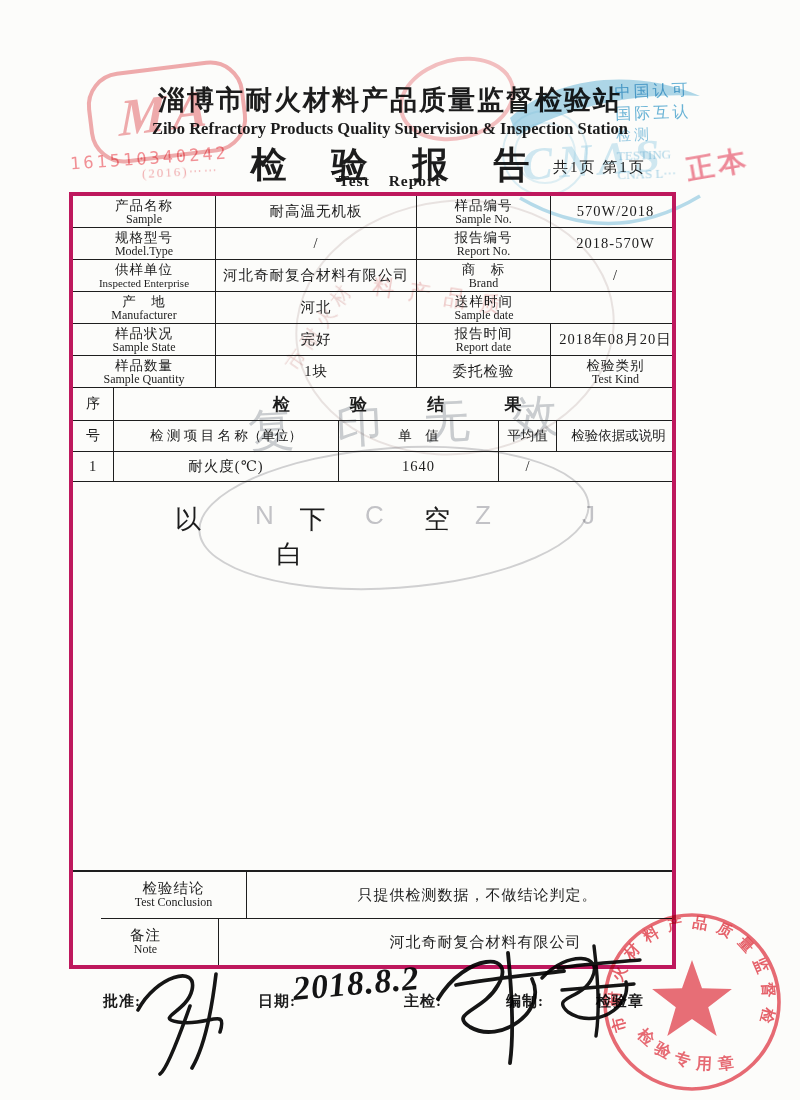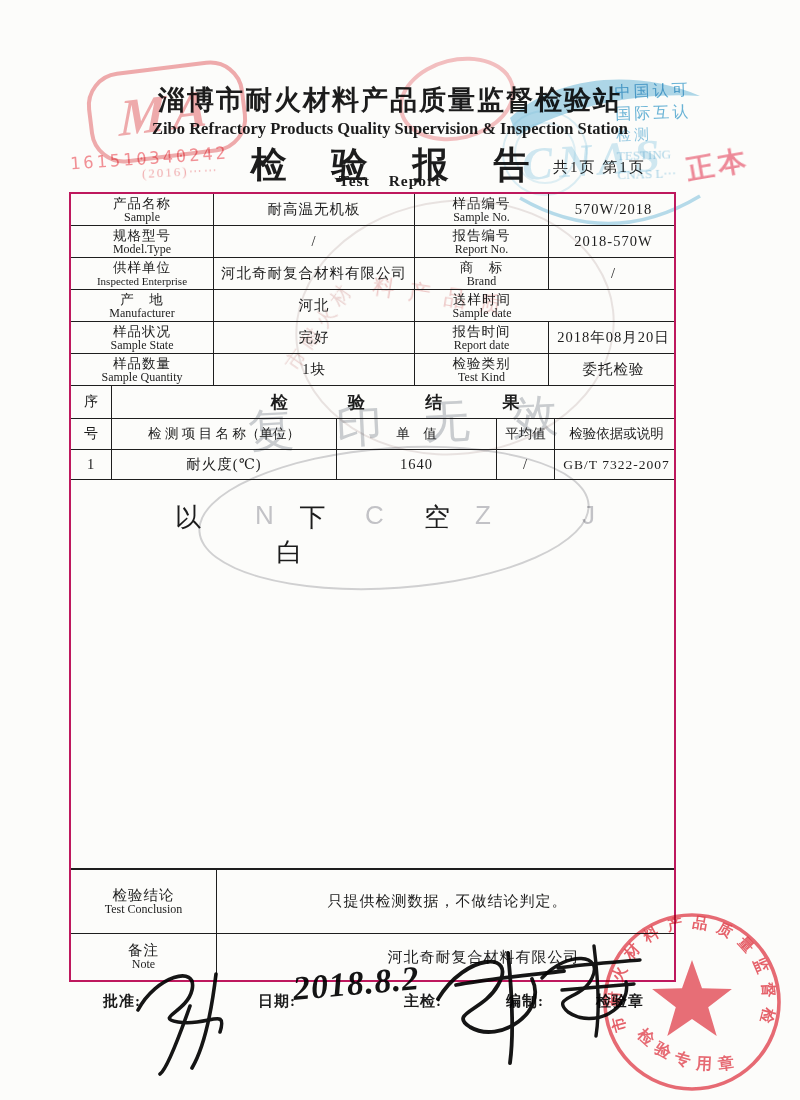--- a/index.html
+++ b/index.html
@@ -9,38 +9,38 @@
     background:#fcfcfa; color:#1c1c1c; overflow:hidden;
   }
   
   .hdr { position:absolute; left:10px; width:760px; text-align:center; }
   .station-cn { top:82px; font-size:27px; font-weight:bold; letter-spacing:2px; }
   .station-en { top:119px; font-size:16.5px; font-weight:bold; }
   .title-cn   { top:141px; font-size:36px; font-weight:bold; letter-spacing:18px; text-indent:18px; }
   .title-en   { top:172px; font-size:15.5px; font-weight:bold; letter-spacing:1px; word-spacing:14px; }
   .page-info  { position:absolute; left:553px; top:158px; font-size:15px; letter-spacing:2px; }
   
-  .tbl { position:absolute; left:69px; top:192px; width:607px; border:2px solid #be185d; background:transparent; }
+  .tbl { position:absolute; left:69px; top:192px; width:607px; border:4px solid #be185d; background:transparent; }
   .row { display:grid; border-bottom:1px solid #1e1e1e; }
   .row:last-child { border-bottom:none;gap:36px; }
   .info-row { grid-template-columns:143px 201px 134px 129px; height:32px; }
   .cell { border-right:1px solid #1e1e1e; display:flex; flex-direction:column; align-items:center; justify-content:center; text-align:center; overflow:hidden; }
   .cell:last-child { border-right:none; }
   .lab-cn { font-size:13.5px; line-height:15px; letter-spacing:1px; }
   .lab-en { font-size:12px; line-height:13px; }
   .val { font-size:14.5px; letter-spacing:1px; }
   .res-head1 { grid-template-columns:41px 566px; height:33px; }
   .res-head2 { grid-template-columns:41px 225px 160px 58px 123px; height:31px; }
   .res-data  { grid-template-columns:41px 225px 160px 58px 123px; height:30px; }
   .sec-title { font-size:17px; font-weight:bold; letter-spacing:28px; text-indent:28px; }
   .col-h { font-size:13.5px; }
   .seq { font-size:14px; }
   .blank-area { height:390px; position:relative; border-bottom:2px solid #1e1e1e; }
   .blank-text { position:absolute; left:0; right:120px; top:20px; text-align:center; font-size:26px; letter-spacing:46px; text-indent:46px; }
-  .concl-row { grid-template-columns:146px 461px; height:64px; }
+  .concl-row { grid-template-columns:146px 461px; height:47px;margin-left:28px; }
   .note-row  { grid-template-columns:146px 461px; height:46px; }
   .free-text { font-size:15px; letter-spacing:1px; }
   
   .foot-label { position:absolute; font-size:15px; font-weight:bold; letter-spacing:1px; }
   
   .stamp { position:absolute; pointer-events:none; mix-blend-mode:multiply; }
   .cma-box { left:88px; top:66px; width:158px; height:92px; border:4px solid rgba(228,90,96,.5);
              border-radius:34px; transform:rotate(-7deg); display:flex; align-items:center; justify-content:center; }
   .cma-ltr { font-size:52px; font-weight:bold; font-style:italic; color:rgba(228,90,96,.5); letter-spacing:8px; transform:skewX(-8deg); }
   .cma-num { left:70px; top:148px; font-size:17px; color:rgba(240,110,118,.75); letter-spacing:3px; transform:rotate(-4deg); font-family:"DejaVu Sans Mono",monospace; }
@@ -186,26 +186,26 @@
 
     <div class="row info-row">
       <div class="cell">
         <span class="lab-cn">样品数量</span>
         <span class="lab-en">Sample Quantity</span>
       </div>
       <div class="cell">
           <span class="val">1块</span>
         </div>
       <div class="cell">
+          <span class="val">委托检验</span>
+        </div>
+      <div class="cell">
         <span class="lab-cn">检验类别</span>
         <span class="lab-en">Test Kind</span>
       </div>
-      <div class="cell">
-          <span class="val">委托检验</span>
-        </div>
     </div>
 
     <div class="row res-head1">
       <div class="cell">
           <span class="seq">序</span>
         </div>
       <div class="cell">
           <span class="sec-title">检 验 结 果</span>
         </div>
     </div>
@@ -232,23 +232,20 @@
           <span class="val">1</span>
         </div>
       <div class="cell">
           <span class="val">耐火度(℃)</span>
         </div>
       <div class="cell">
           <span class="val">1640</span>
         </div>
       <div class="cell">
           <span class="val">/</span>
-        </div>
-      <div class="cell">
-          <span class="val" style="font-size:13.5px;">GB/T 7322-2007</span>
         </div>
     </div>
 
     <div class="blank-area">
       <div class="blank-text">以 下 空 白</div>
     </div>
 
     <div class="row concl-row">
       <div class="cell">
         <span class="lab-cn" style="font-size:14.5px;">检验结论</span>

